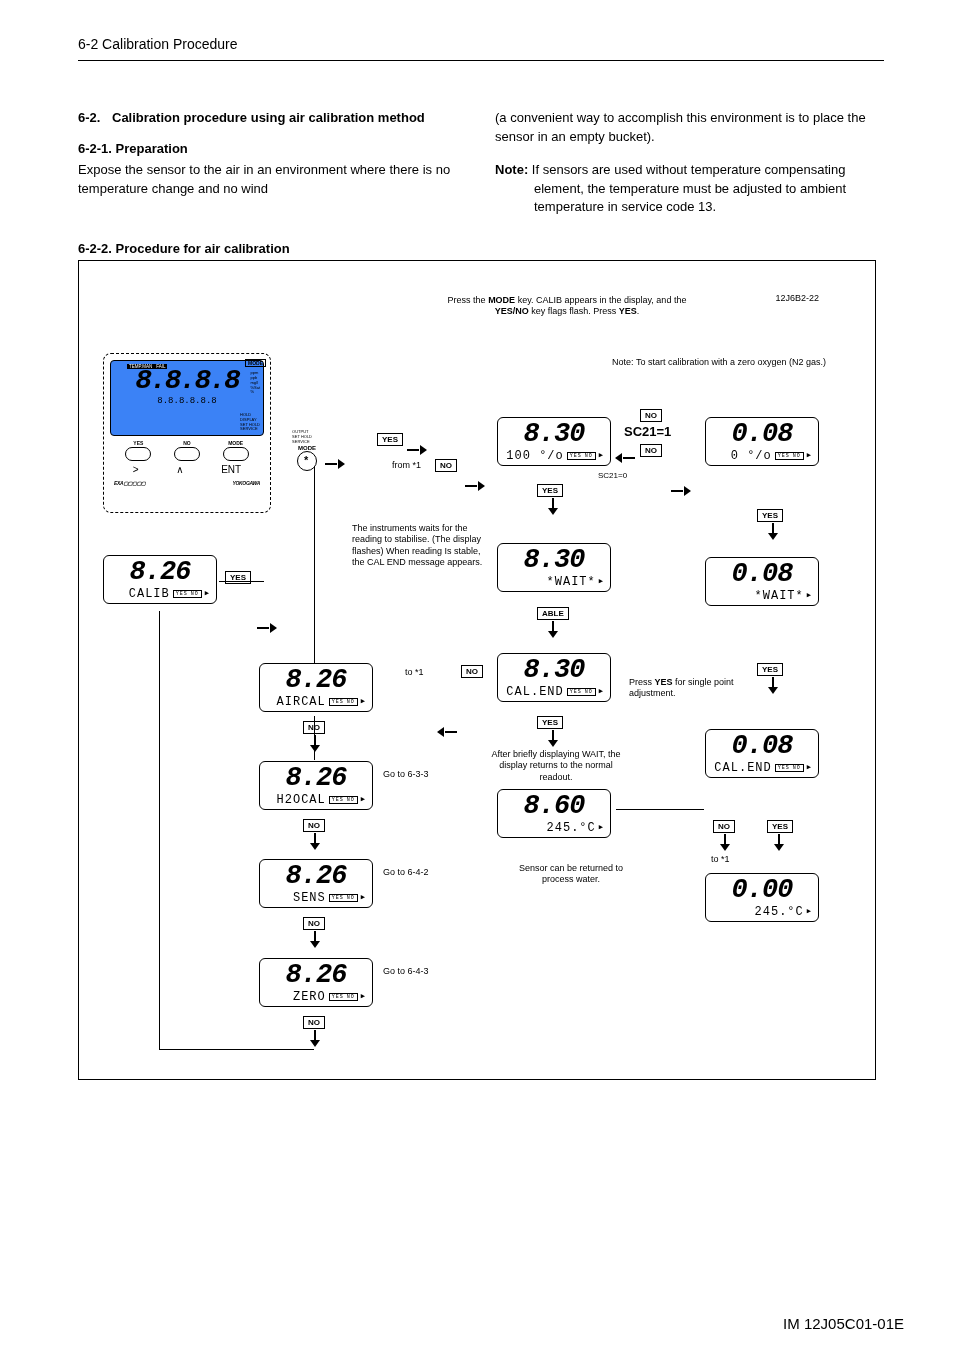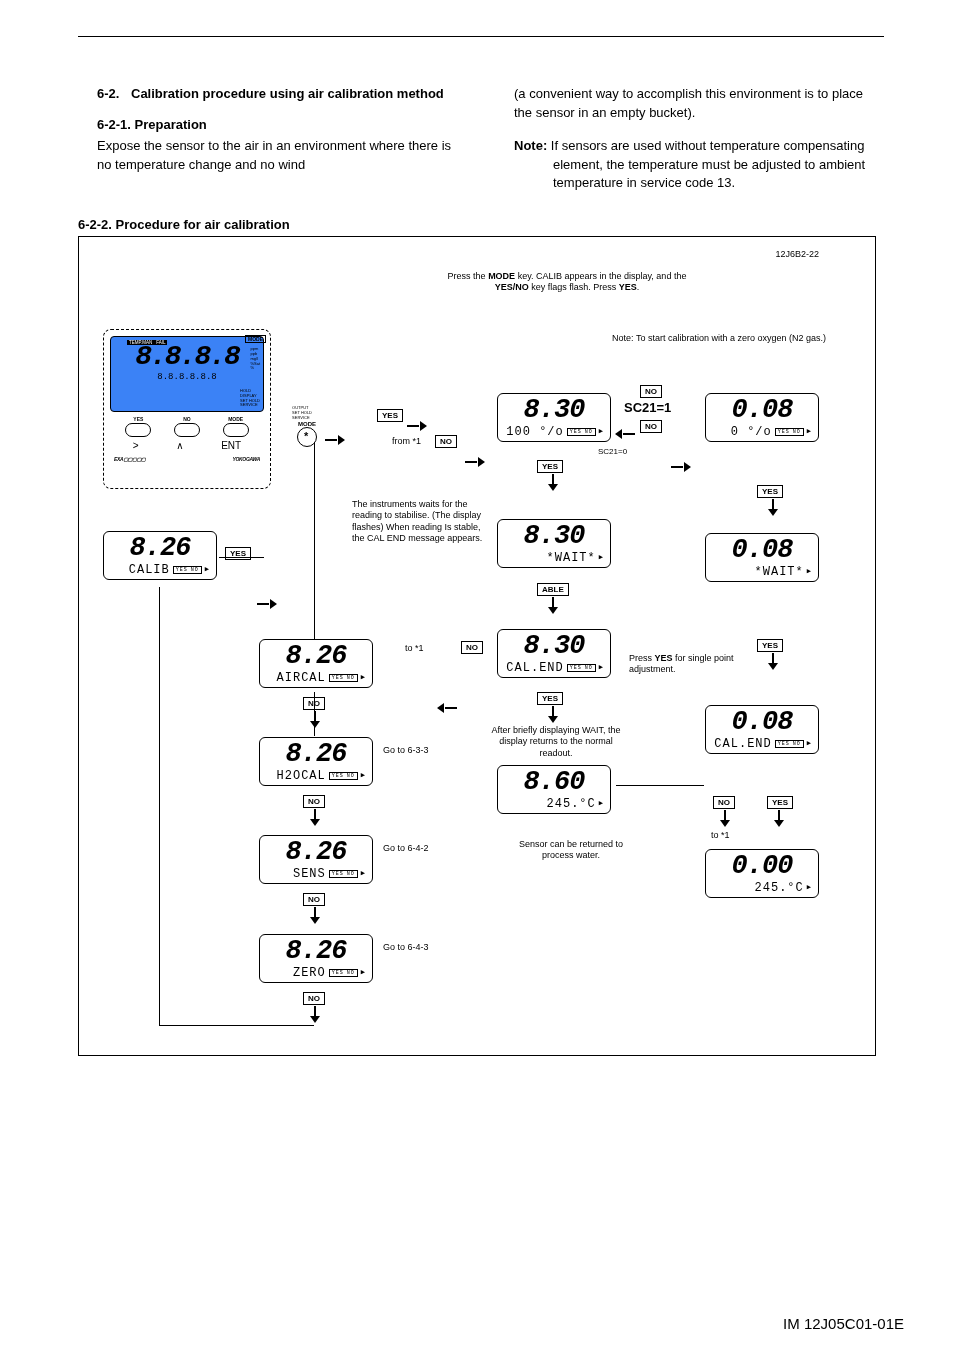--- a/index.html
+++ b/index.html
@@ -2,21 +2,21 @@
 <html><head>
 <meta charset="utf-8">
 <style>
   * { box-sizing: border-box; margin: 0; padding: 0; }
   html, body { width: 954px; height: 1350px; font-family: Arial, Helvetica, sans-serif; background: #fff; color: #000; }
   .page { padding: 36px 70px 30px 78px; width: 954px; height: 1350px; position: relative; }
   .top-header { font-size: 14px; margin-bottom: 8px; }
   .hr-top { border: none; border-top: 1px solid #000; margin-bottom: 48px; }
 
   .two-col { display: flex; gap: 28px; font-size: 13px; line-height: 1.45; margin-bottom: 24px; }
-  .col { flex: 1; margin-left: 19px; }
+  .col { flex: 1; }
   .sec-num { display: inline-block; width: 34px; font-weight: bold; vertical-align: top; }
   .sec-title-block { display: flex; font-weight: bold; margin-bottom: 12px; }
   .sec-title-text { flex: 1; }
   .subhead { font-weight: bold; margin-bottom: 2px; margin-top: 6px; }
   .note-label { font-weight: bold; }
   .indent-note { padding-left: 39px; text-indent: -39px; }
 
   .proc-title { font-size: 13px; font-weight: bold; margin: 12px 0 4px 0; }
 
   .diagram-frame { border: 1px solid #000; width: 798px; height: 820px; position: relative; font-size: 10px; }
@@ -69,20 +69,21 @@
   .mode-btn::after { content:'*'; position:absolute; font-size:11px; font-weight:bold; left:6px; top:2px;}
   .mode-wrap { text-align:center; font-size:6px; font-weight:bold; }
 
   .line-h { position:absolute; height:1px; background:#000; }
   .line-v { position:absolute; width:1px; background:#000; }
 </style>
 </head>
 <body>
 <div class="page">
 
+<div class="top-header">6-2 Calibration Procedure</div>
 <hr class="hr-top">
 
 <div class="two-col">
   <div class="col">
     <div class="sec-title-block">
       <span class="sec-num">6-2.</span>
       <span class="sec-title-text">Calibration procedure using air calibration method</span>
     </div>
     <div class="subhead">6-2-1. Preparation</div>
     <p>Expose the sensor to the air in an environment where there is no temperature change and no wind</p>
@@ -94,21 +95,21 @@
       <span>If sensors are used without temperature compensating element, the temperature must be adjusted to ambient temperature in service code 13.</span>
     </p>
   </div>
 </div>
 
 <div class="proc-title">6-2-2. Procedure for air calibration</div>
 
 <div class="diagram-frame">
   <div class="diagram-inner">
 
-    <div class="abs small-note" style="right:56px; top:12px; font-size:9px;">12J6B2-22</div>
+    <div class="abs small-note" style="right:56px; top:32px; font-size:9px;">12J6B2-22</div>
 
     <div class="abs center small-note" style="left:240px; right:60px; top:34px;">
       <div>
         <span>Press the </span><b>MODE</b><span> key.  CALIB  appears in the display, and the</span>
       </div>
       <div>
         <b>YES/NO</b><span> key  flags flash. Press </span><b>YES</b><span>.</span>
       </div>
     </div>
 

